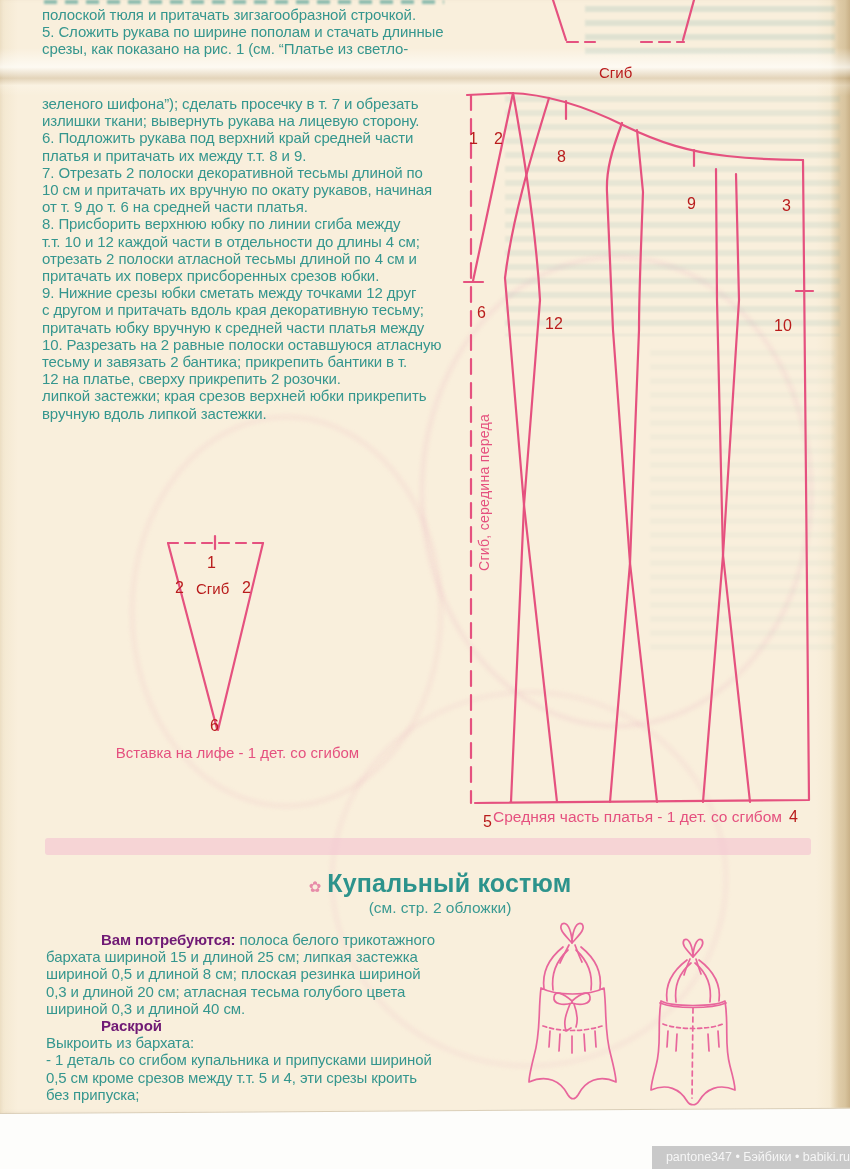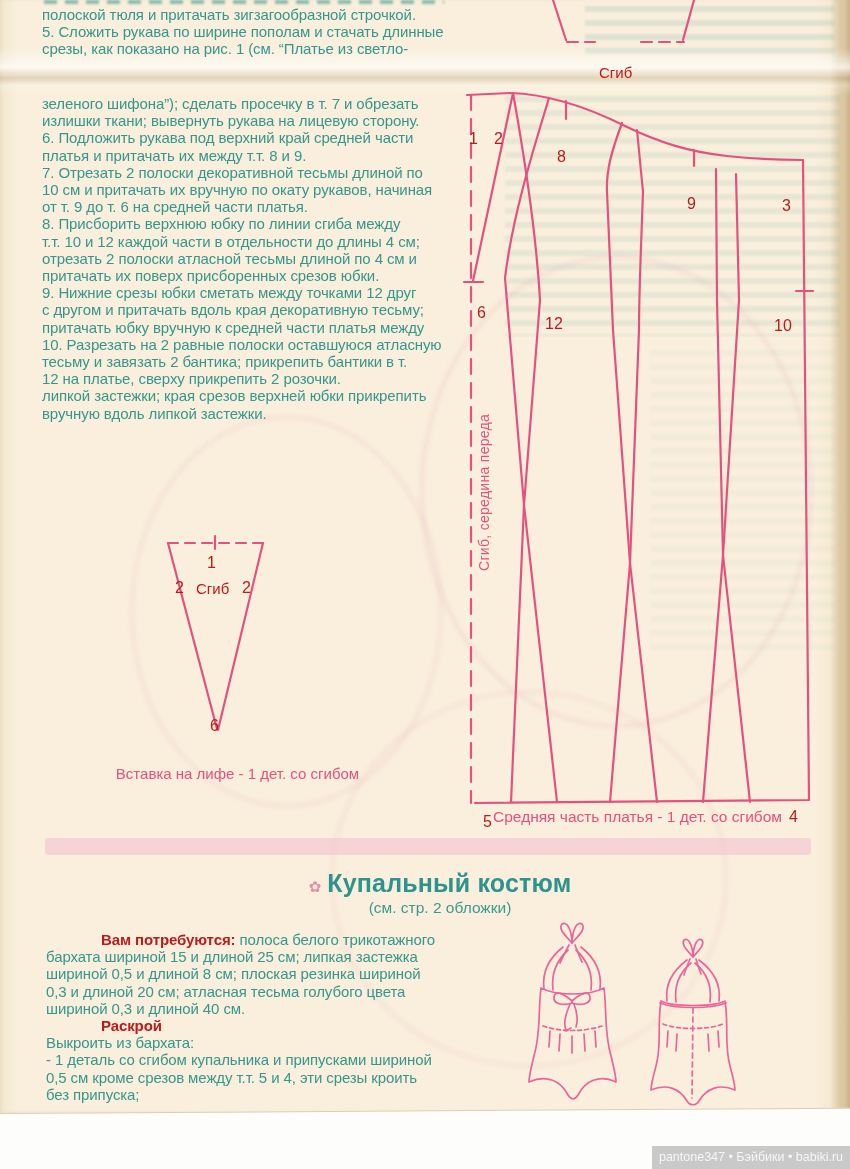--- a/index.html
+++ b/index.html
@@ -18,35 +18,35 @@
   
   .bleed{position:absolute;filter:blur(1.3px);opacity:.8;
          background:repeating-linear-gradient(180deg,rgba(125,175,170,.26) 0 6px,rgba(125,175,170,0) 6px 14px);}
   .ghost{position:absolute;border-radius:50%;border:4px solid rgba(233,150,178,.16);filter:blur(2px);}
   .cutline{position:absolute;filter:blur(1px);
          background:repeating-linear-gradient(90deg,rgba(52,145,138,.55) 0 13px,rgba(52,145,138,0) 13px 21px);}
   
   .teal{color:#35968e;}
   .col{position:absolute;font-size:15px;line-height:17.2px;letter-spacing:-.1px;}
   .line{white-space:nowrap;}
-  .b{font-weight:bold;color:#b91c1c;}
+  .b{font-weight:bold;color:#701a75;}
   .indent{padding-left:55px;}
   #heading-row{position:absolute;left:215px;top:869px;width:450px;text-align:center;}
   #swim-title{font-size:25px;font-weight:bold;color:#2d938c;letter-spacing:.2px;}
   #rose{font-family:"DejaVu Sans",sans-serif;color:#e липовая;color:#e78ca9;font-size:15px;margin-right:6px;}
   #swim-sub{position:absolute;left:215px;top:899px;width:450px;text-align:center;font-size:15.5px;color:#3a9a92;}
   .caption{position:absolute;font-size:15px;color:#e5517f;text-align:center;white-space:nowrap;}
   .pt{position:absolute;font-size:16px;color:#b91c1c;white-space:nowrap;margin-top:33px;}
   #fold-vertical{position:absolute;left:476px;top:396px;height:175px;
         writing-mode:vertical-rl;transform:rotate(180deg);
         font-size:14px;color:#e5517f;letter-spacing:.3px;}
   #divider{position:absolute;left:45px;top:838px;width:766px;height:17px;
         background:rgba(243,193,209,.6);border-radius:3px;filter:blur(.4px);}
   #watermark{position:absolute;left:652px;top:1146px;width:198px;height:23px;background:#c9c9c9;
-        color:#f6f6f6;font-size:12.5px;line-height:23px;text-align:center;}
+        color:#f6f6f6;font-size:12.5px;line-height:23px;text-align:right;}
   svg.patterns{position:absolute;left:0;top:0;}
   .pl{stroke:#e5517f;stroke-width:2.2;fill:none;stroke-linecap:round;stroke-linejoin:round;}
   .pl-thin{stroke:#e8669c;stroke-width:1.7;fill:none;stroke-linecap:round;stroke-linejoin:round;}
 </style>
 </head>
 <body>
 
 <div id="stage">
 
   <div id="paper"></div>
@@ -169,21 +169,21 @@
       <span class="pt" style="left: 557px; top: 115px;">8</span>
       <span class="pt" style="left: 687px; top: 162px;">9</span>
       <span class="pt" style="left: 782px; top: 164px;">3</span>
       <span class="pt" style="left: 477px; top: 271px;">6</span>
       <span class="pt" style="left: 545px; top: 282px;">12</span>
       <span class="pt" style="left: 774px; top: 284px;">10</span>
       <span class="pt" style="left: 483px; top: 780px;">5</span>
       <span class="pt" style="left: 789px; top: 775px;">4</span>
     </div>
   <div id="fold-vertical">Сгиб, середина переда</div>
-  <div class="caption" style="left:105px;top:744px;width:265px;margin-top:21px;">Вставка на лифе - 1 дет. со сгибом</div>
+  <div class="caption" style="left:105px;top:744px;width:265px;">Вставка на лифе - 1 дет. со сгибом</div>
   <div class="caption" style="left:465px;top:808px;width:345px;font-size:15.5px;">Средняя часть платья - 1 дет. со сгибом</div>
 
   <div id="divider"></div>
 
   <div id="heading-row">
     <span id="rose">✿</span><span id="swim-title">Купальный костюм</span>
   </div>
   <div id="swim-sub">(см. стр. 2 обложки)</div>
 
   <div class="col teal" id="materials" style="left:46px;top:931px;width:412px;">

